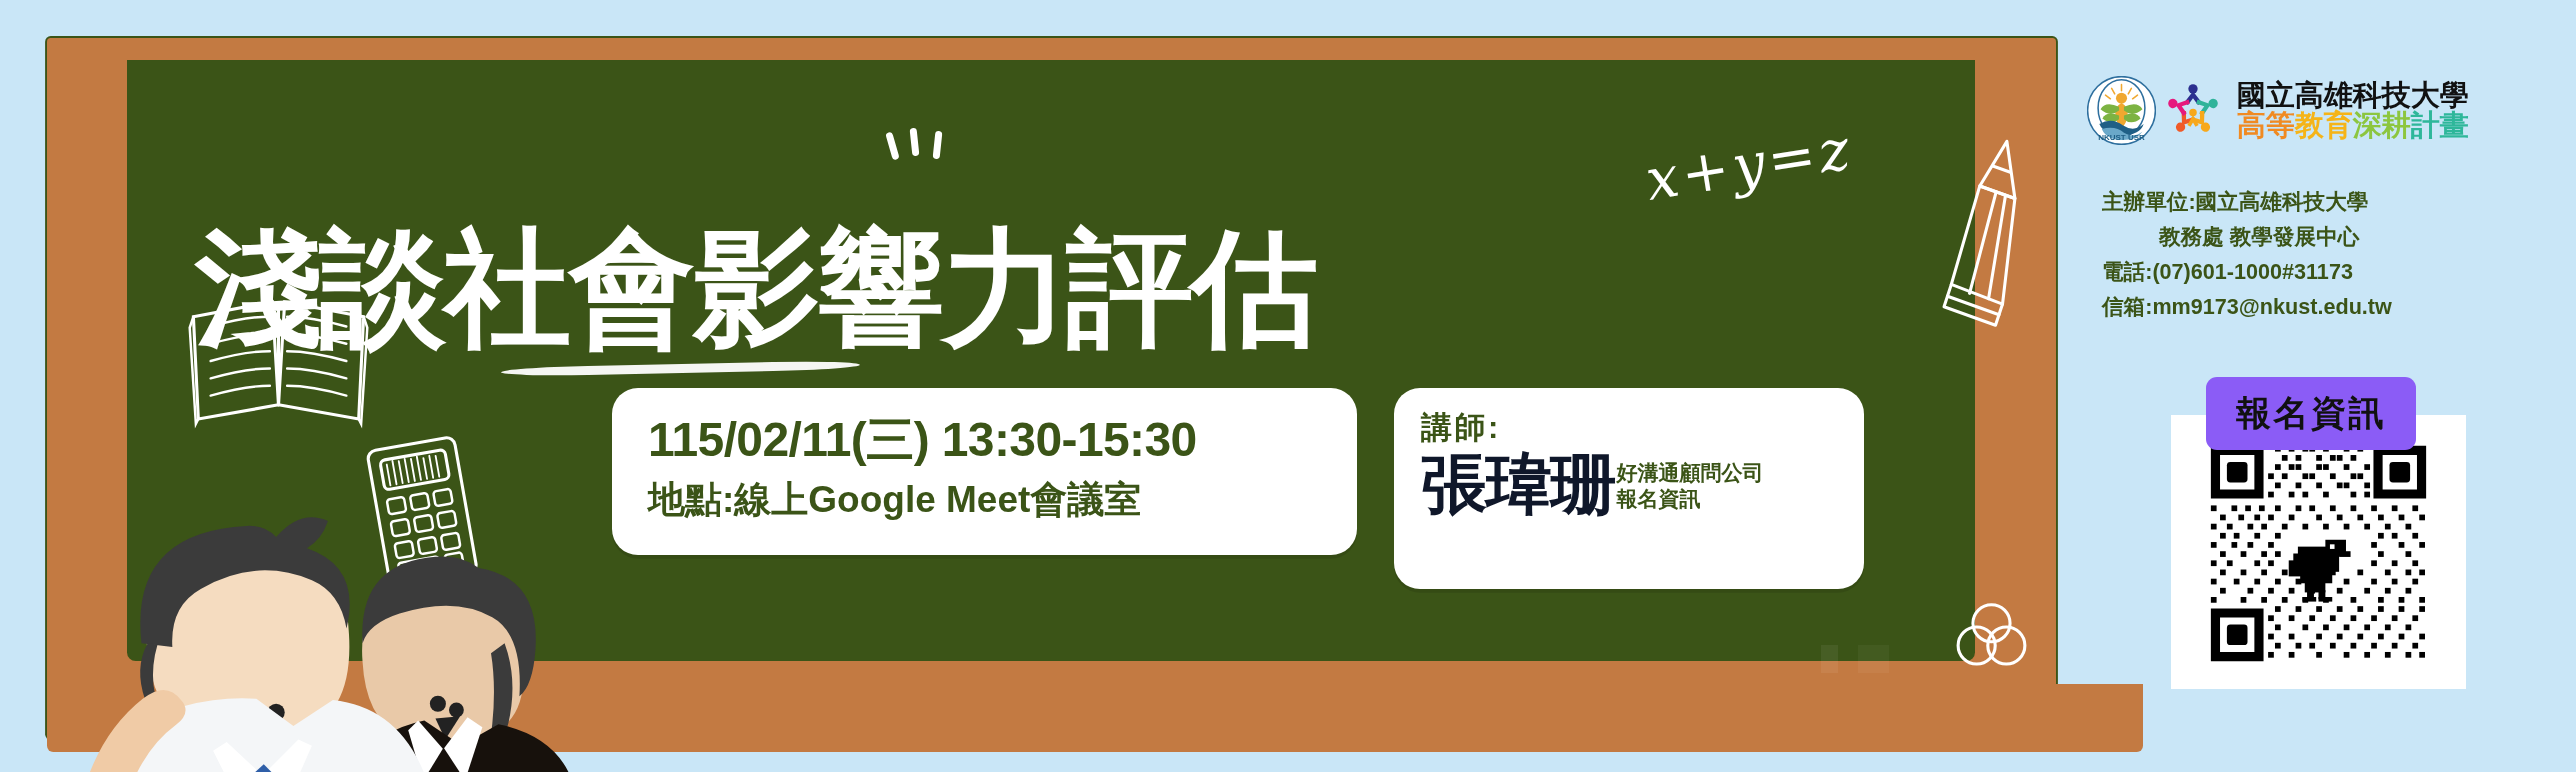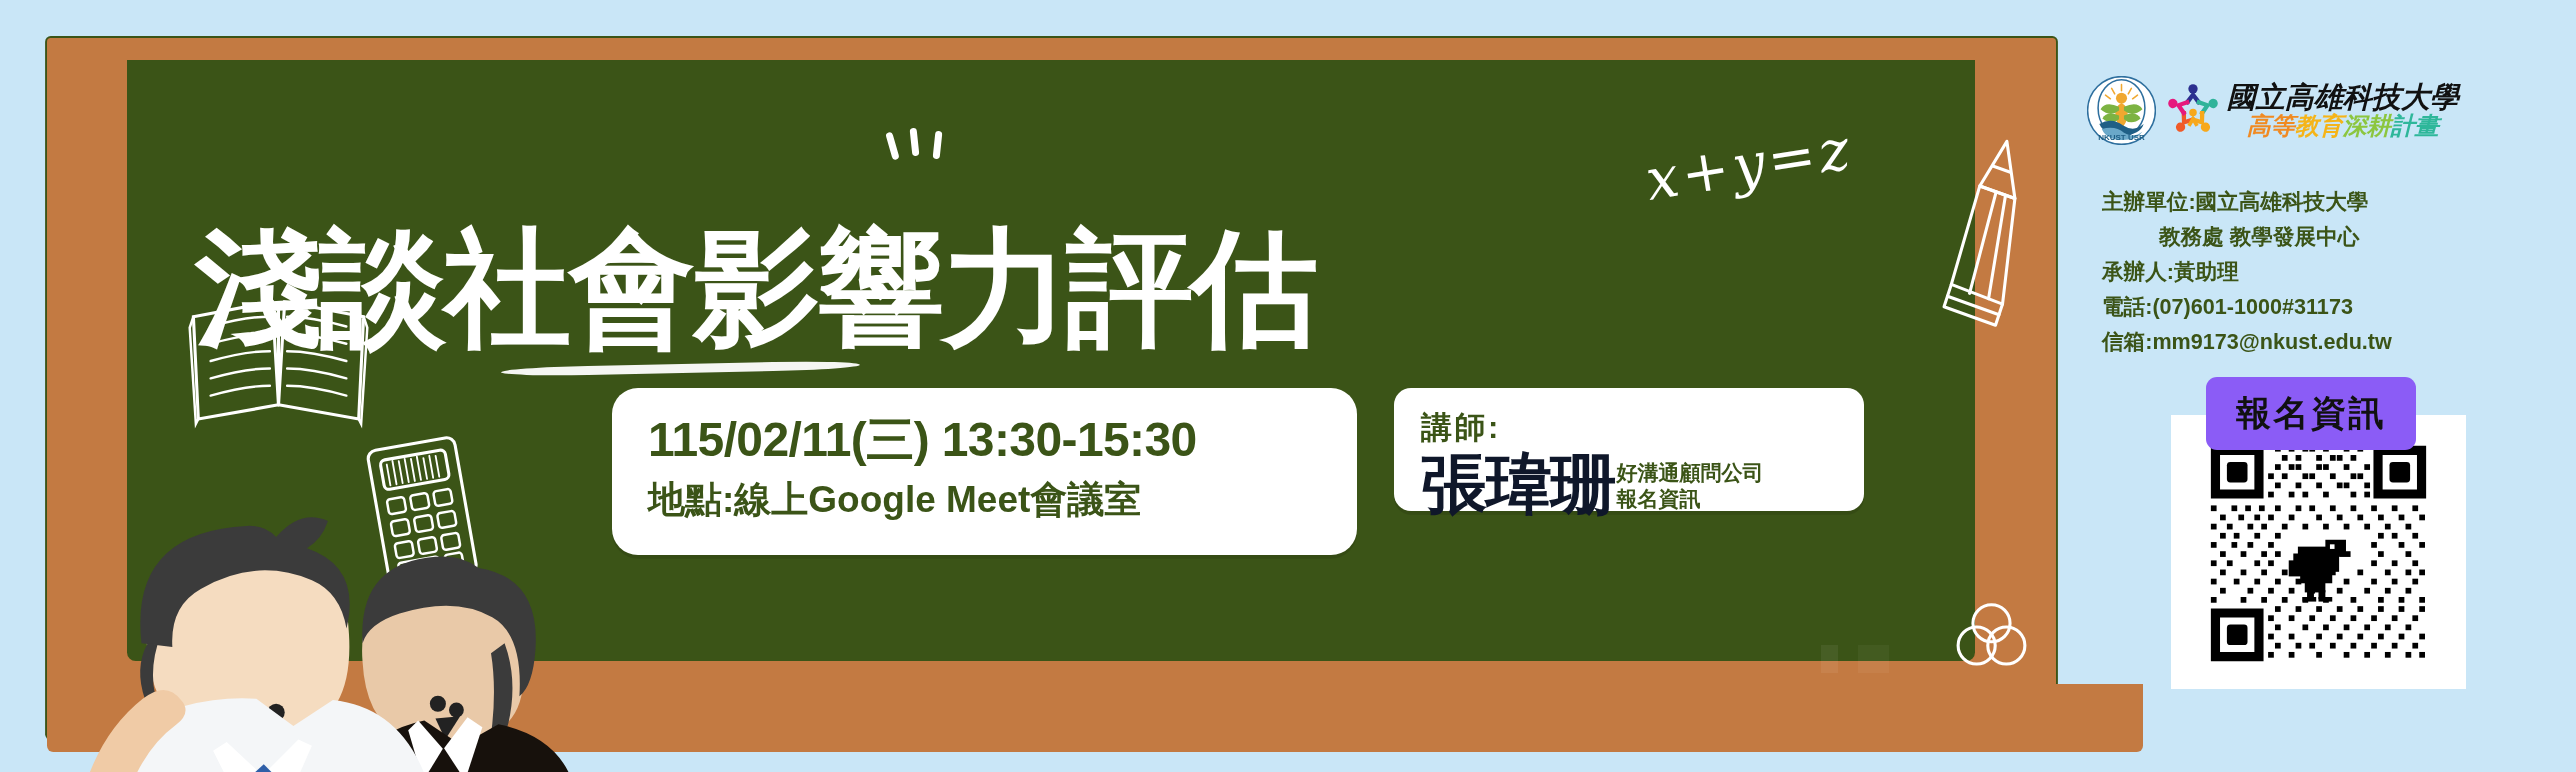--- a/index.html
+++ b/index.html
@@ -125,23 +125,22 @@
     border-radius:26px;
     box-shadow:0 3.7px 0 rgba(0,0,0,.10);
   }
   #card-when{
     left:612px; top:388px;
     width:745px; height:167px;
     padding:26px 0 0 36px;
   }
   #card-speaker{
     left:1394px; top:388px;
-    width:470px; height:123px;
+    width:470px; height:201px;
     padding:18.5px 0 0 27px;
-    border-radius:17px;
   }
   .when-line1{
     color:#3b5417;
     font-size:48px;
     font-weight:bold;
     letter-spacing:-0.6px;
     font-family:"Liberation Sans",sans-serif;
     white-space:nowrap;
     line-height:1.1;
   }
@@ -189,31 +188,30 @@
     left:2065px; top:0;
     width:511px; height:773px;
   }
   #logo-row{
     position:absolute; left:22px; top:73px;
     width:470px; height:74px;
     display:flex; align-items:center;
   }
   #usr-seal{ width:69px; height:69px; flex:0 0 69px; }
   #hep-mark{ width:66px; height:66px; flex:0 0 66px; margin-left:3.7px; }
-  #hep-text{ margin-left:1px;font-style:italic; }
+  #hep-text{ margin-left:11px; }
   #hep-line1{
     font-size:29px; font-weight:bold; color:#111;
     letter-spacing:0px; line-height:1.05;
     font-family:"Liberation Sans",sans-serif; white-space:nowrap;
   }
   #hep-line2{
-    font-size:24px; font-weight:bold; line-height:1.05;
+    font-size:29px; font-weight:bold; line-height:1.05;
     letter-spacing:0px; white-space:nowrap;
     font-family:"Liberation Sans",sans-serif;
-    text-align:center;
   }
   #hep-line2 span:nth-child(1){color:#f08a22;}
   #hep-line2 span:nth-child(2){color:#f08a22;}
   #hep-line2 span:nth-child(3){color:#f5b418;}
   #hep-line2 span:nth-child(4){color:#f5b418;}
   #hep-line2 span:nth-child(5){color:#8cc63f;}
   #hep-line2 span:nth-child(6){color:#8cc63f;}
   #hep-line2 span:nth-child(7){color:#2eb79a;}
   #hep-line2 span:nth-child(8){color:#2eb79a;}
 
@@ -467,21 +465,20 @@
       <div id="hep-line1">國立高雄科技大學</div>
       <div id="hep-line2">
         <span>高</span><span>等</span><span>教</span><span>育</span><span>深</span><span>耕</span><span>計</span><span>畫</span>
       </div>
     </div>
   </div>
 
   <div id="org-info">
     <div class="line">主辦單位:國立高雄科技大學</div>
     <div class="line indent">教務處 教學發展中心</div>
-    <div class="line">承辦人:黃助理</div>
     <div class="line">電話:(07)601-1000#31173</div>
     <div class="line">信箱:mm9173@nkust.edu.tw</div>
   </div>
 
   <div id="qr-block">
     <div id="qr-white"></div>
     <div id="signup-badge">
       <span>報名資訊</span>
     </div>
     <svg id="qr-canvas" viewBox="0 0 200 200">

